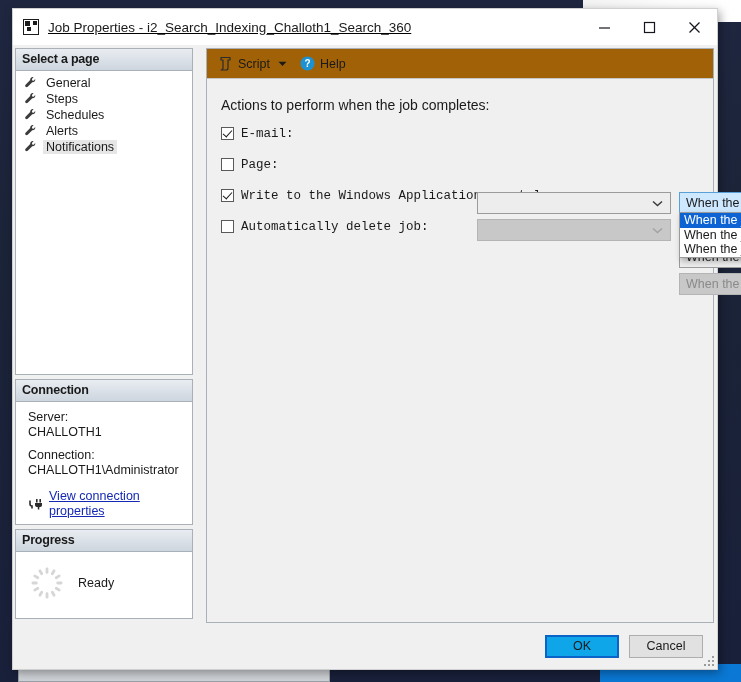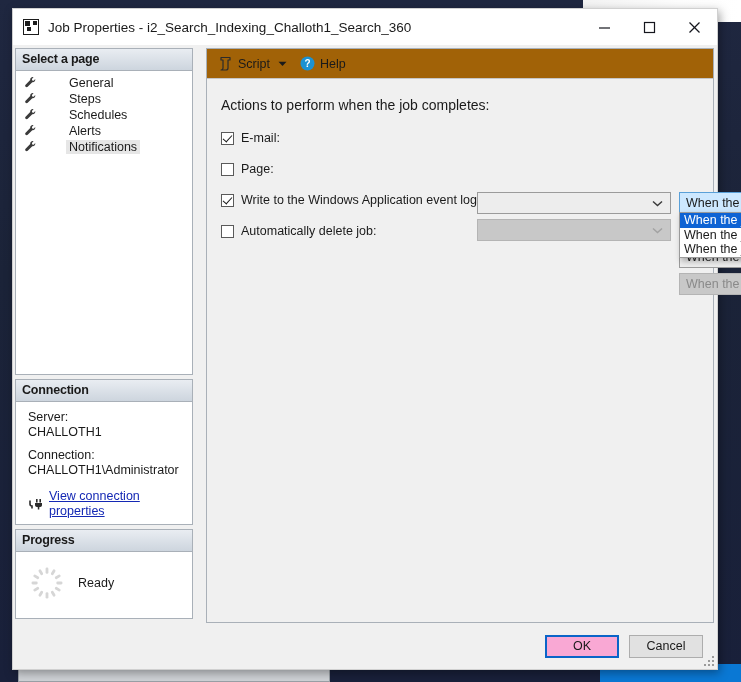--- a/index.html
+++ b/index.html
@@ -44,20 +44,21 @@
     display: flex; flex-direction: column;
   }
 
   
   .titlebar {
     height: 36px;
     background: #ffffff;
     display: flex; align-items: center;
     flex: none;
     position: relative;
+    text-decoration: underline;
   }
   .title-icon {
     width: 16px; height: 16px;
     margin-left: 10px; margin-right: 9px;
     background: #ffffff;
     border: 1.5px solid #1b1b1b;
     position: relative; flex: none;
   }
   .title-icon::before {
     content: ""; position: absolute; left: 1px; top: 1px;
@@ -112,21 +113,20 @@
     padding: 3px 6px 4px 6px;
     letter-spacing: -0.2px;
   }
   .panel-body { padding: 4px 0 6px 0; }
 
   .page-item {
     display: flex; 
     padding: 1px 0 1px 8px;
     font-size: 12.5px; color: #1a1a1a;
     height: 16px;
-    gap: 23px;
   }
   .page-item .lbl { padding: 0 3px; }
   .page-item.selected .lbl { background: #e6e6e6; }
   .wrench {
     width: 14px; height: 14px; margin-right: 5px; flex: none;
     position: relative;
   }
   .wrench svg { display: block; }
 
   .panel.select-page { flex: 1; display: flex; flex-direction: column; }
@@ -194,23 +194,24 @@
     flex: 1; position: relative;
     background: #f0f0f0;
     padding: 18px 0 0 14px;
   }
   .section-label {
     font-size: 14px; color: #1a1a1a;
     margin-bottom: 14px;
   }
 
   .row {
-    display: flex; align-items: center;
+    display: flex; align-items: flex-start;
     height: 22px;
     margin-bottom: 9px;
+    font-family: Liberation Mono, monospace;
   }
   .cb {
     width: 13px; height: 13px; flex: none;
     border: 1px solid #5a5a5a;
     background: #ffffff;
     margin-right: 7px;
     position: relative;
   }
   .cb.checked::after {
     content: "";
@@ -294,21 +295,21 @@
   .btn {
     width: 74px; height: 23px;
     font-size: 12.5px; color: #1a1a1a;
     display: flex; align-items: center; justify-content: center;
     background: #e1e1e1;
     border: 1px solid #adadad;
     margin-left: 10px;
   }
   .btn.primary {
     border: 2px solid #0a64c8;
-    background: #f9a8d4;
+    background: #0ea5e9;
   }
   .grip {
     position: absolute; right: 3px; bottom: 3px;
     width: 11px; height: 11px;
   }
   .grip i {
     position: absolute; width: 2px; height: 2px; background: #9a9a9a;
   }
 </style>
 </head>

